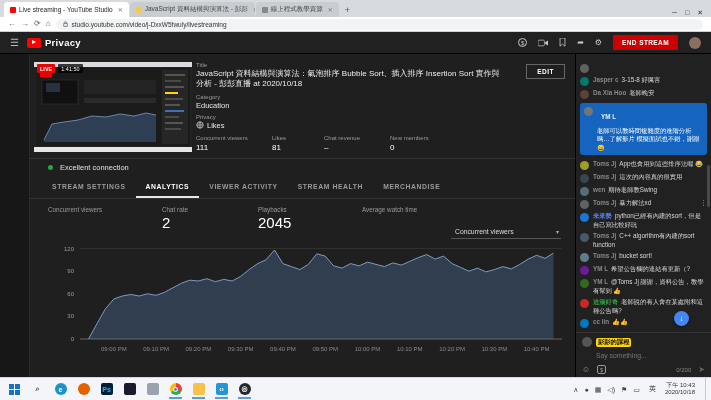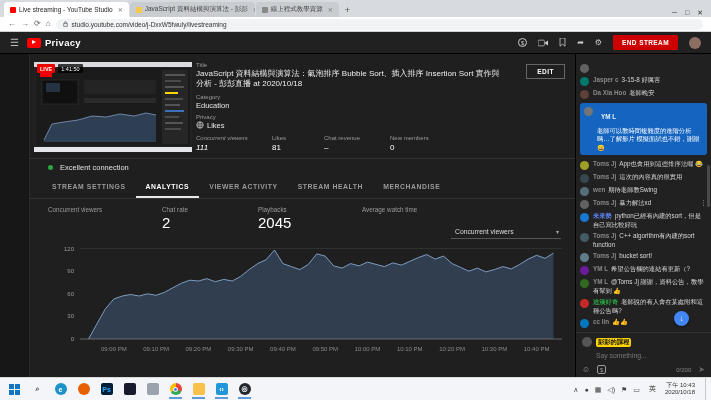--- a/index.html
+++ b/index.html
@@ -224,21 +224,21 @@
           <div class="kv">Education</div>
           <div class="lbl">Privacy</div>
           <div class="kv">
             <svg width="8" height="8" viewBox="0 0 10 10">
                 <circle cx="5" cy="5" r="4" fill="none" stroke="#cfcfcf"></circle>
                 <path d="M1 5h8M5 1c1.6 1.3 1.6 6.7 0 8c-1.6-1.3-1.6-6.7 0-8z" fill="none" stroke="#cfcfcf" stroke-width="0.8"></path>
               </svg>
             <span>Likes</span>
           </div>
           <div class="statsrow" id="stats-row">
-              <div class="stat" style="width: 76px; font-style: italic;">
+              <div class="stat" style="width: 76px;">
                 <div class="lbl">Concurrent viewers</div>
                 <div class="val">111</div>
               </div>
               <div class="stat" style="width: 52px;">
                 <div class="lbl">Likes</div>
                 <div class="val">81</div>
               </div>
               <div class="stat" style="width: 66px;">
                 <div class="lbl">Chat revenue</div>
                 <div class="val">–</div>

